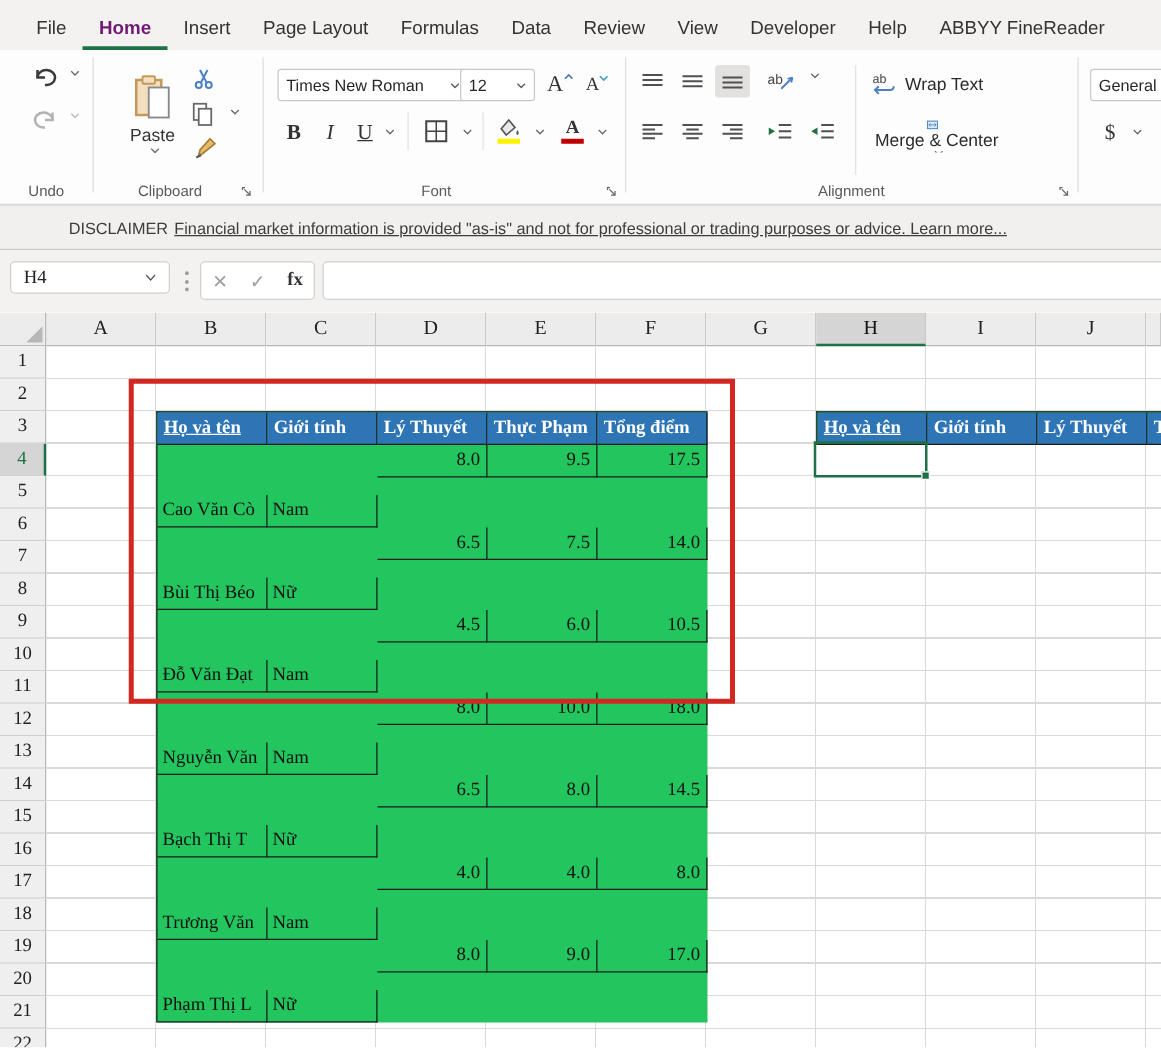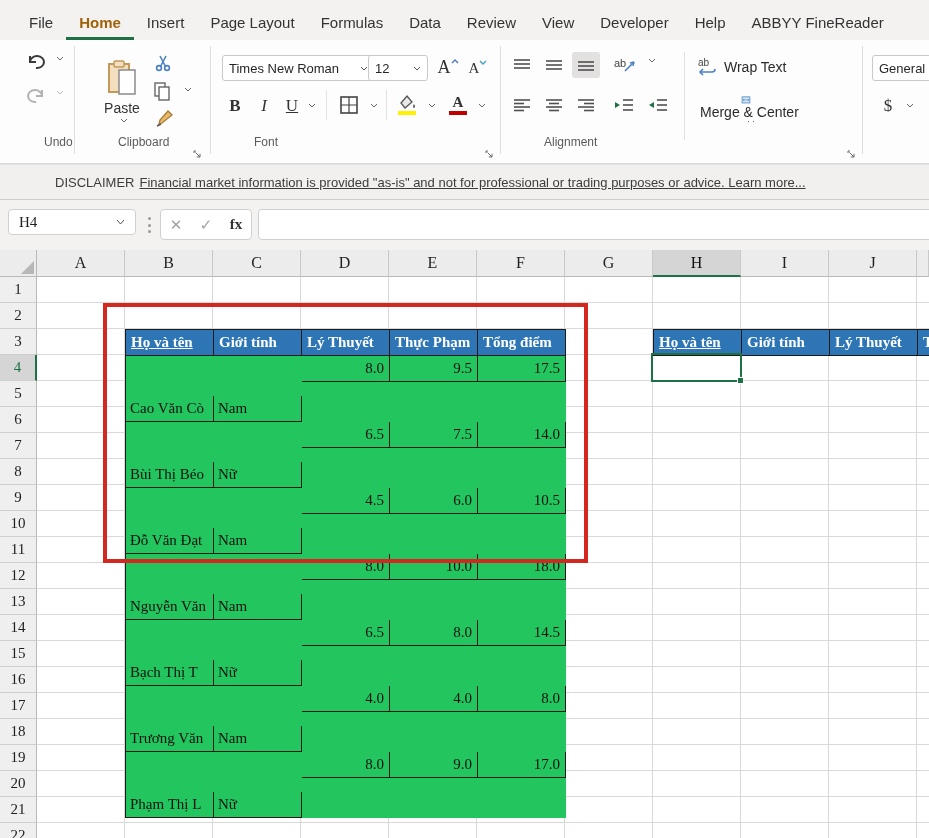--- a/index.html
+++ b/index.html
@@ -3,28 +3,28 @@
 <meta charset="utf-8">
 <style>
   html,body{margin:0;padding:0;background:#fff;}
   #app{position:relative;width:929px;height:838px;overflow:hidden;background:#fff;
        font-family:"Liberation Sans",sans-serif;-webkit-font-smoothing:antialiased;}
 
   
   .tabbar{position:absolute;top:0;left:0;width:929px;height:40px;background:#f4f2f1;
           display:flex;align-items:flex-end;padding-left:16px;box-sizing:border-box;}
   .tab{padding:6px 13px 9px;font-size:15px;color:#333;white-space:nowrap;cursor:default;}
-  .tab.active{color:#a16207;font-weight:700;border-bottom:3px solid #1E7145;padding-bottom:6px;}
+  .tab.active{color:#701a75;font-weight:700;border-bottom:3px solid #1E7145;padding-bottom:6px;}
 
   
   .ribbon{position:absolute;top:40px;left:0;width:929px;height:124px;background:#fdfdfd;
           border-bottom:1px solid #d8d8d8;box-sizing:border-box;}
   .vsep{position:absolute;top:6px;height:108px;width:1px;background:#dedede;}
   .minisep{position:absolute;width:1px;height:30px;background:#e2e2e2;}
-  .grouplabel{position:absolute;bottom:14px;font-size:12px;color:#5a5a5a;text-align:left;padding-left:44px;}
+  .grouplabel{position:absolute;bottom:3px;font-size:12px;color:#5a5a5a;text-align:center;}
   .launcher{position:absolute;bottom:5px;width:12px;height:12px;}
   .rbtn{position:absolute;display:flex;align-items:center;justify-content:center;color:#333;}
   .combo{position:absolute;background:#fff;border:1px solid #c9c9c9;border-radius:3px;
          display:flex;align-items:center;font-size:13px;color:#262626;box-sizing:border-box;
          padding:0 6px;height:26px;}
   .combo .grow{flex:1;overflow:hidden;white-space:nowrap;}
   .chev{display:inline-block;margin-left:4px;}
   .pressed{background:#e3e1df;border-radius:3px;}
   .iconbars line{stroke:#505050;stroke-width:1.6;}
   .biglabel{font-size:14px;color:#2b2b2b;}

